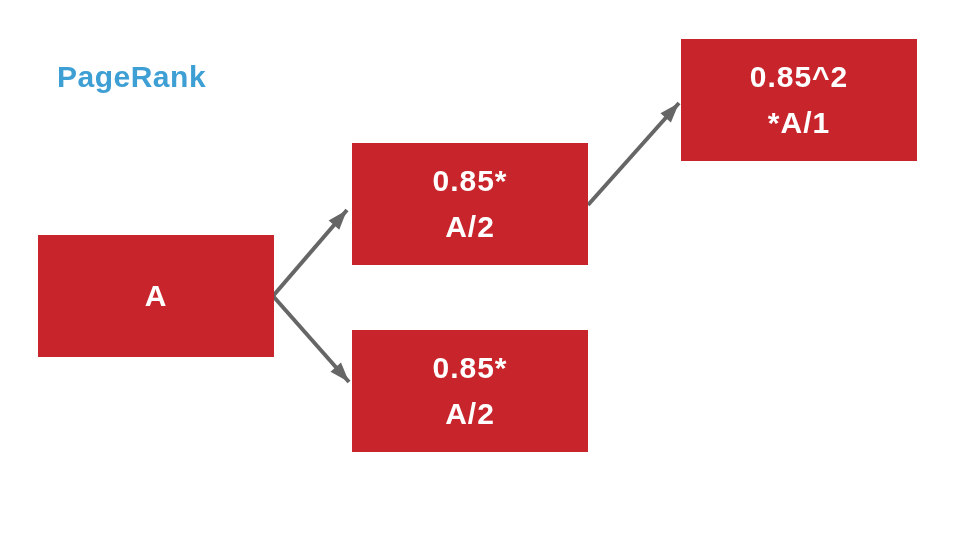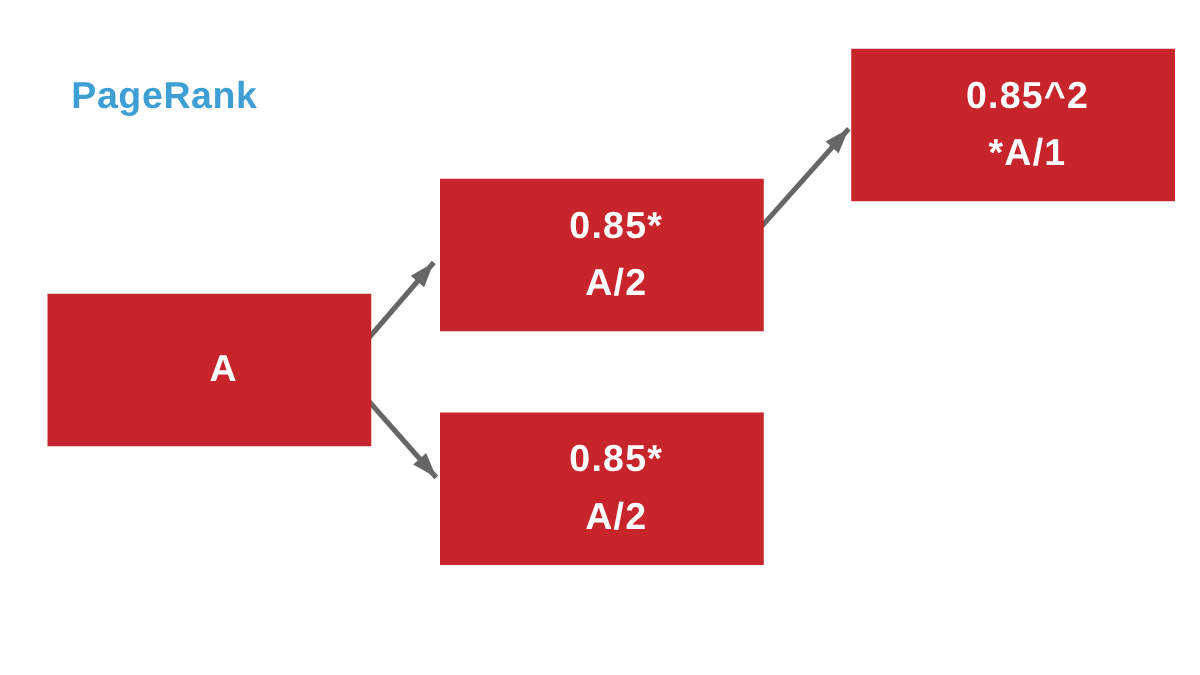--- a/index.html
+++ b/index.html
@@ -43,21 +43,20 @@
     color: var(--node-text, #FFFFFF);
     display: flex;
     flex-direction: column;
     justify-content: center;
     align-items: center;
     text-align: center;
     font-size: 30px;
     font-weight: bold;
     letter-spacing: 1px;
     line-height: 46px;
-    padding-left: 23px;
   }
   .node-a { left: 38px;  top: 235px; }
   .node-b { left: 352px; top: 143px; }
   .node-c { left: 352px; top: 330px; }
   .node-d { left: 681px; top: 39px;  }
   .edge-line {
     stroke: var(--arrow-gray, #666666);
     stroke-width: 4;
   }
   .arrowhead-path {

